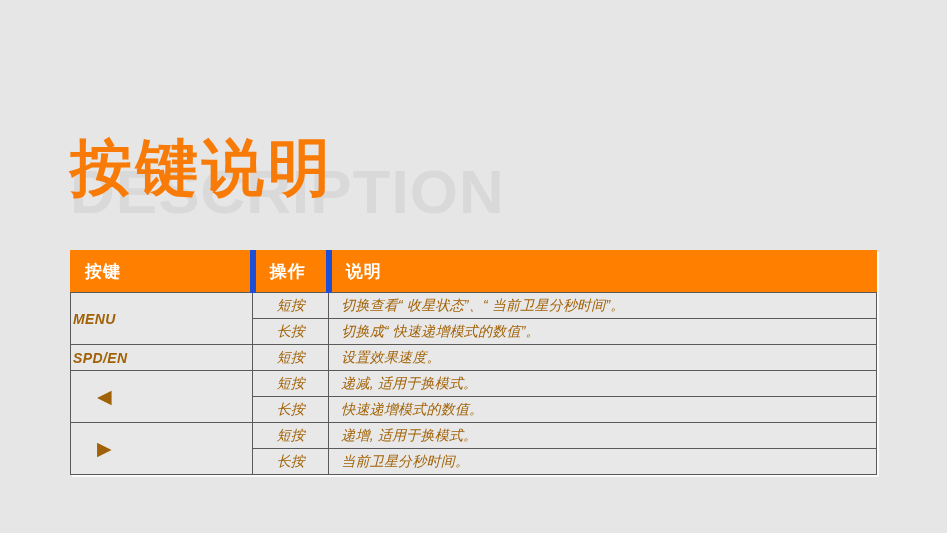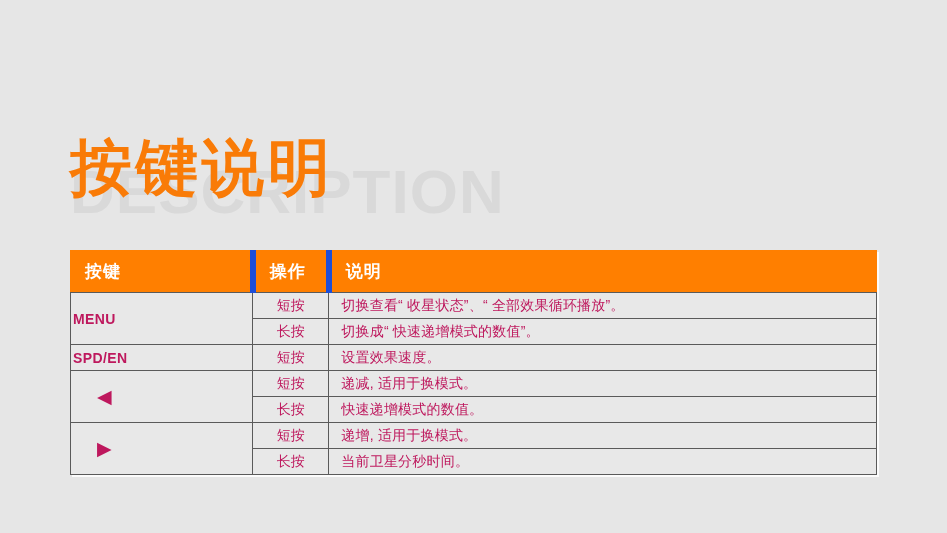--- a/index.html
+++ b/index.html
@@ -83,22 +83,23 @@
   }
   .col-key   { width: 182px; }
   .col-op    { width: 76px;  }
   .col-desc  { width: 547px; }
 
   .th-pad { padding-left: 14px; }
 
   .key-table tbody td {
     height: 25px;
     font-size: 14px;
-    color: #be185d;
+    color: #a16207;
     background: #e8e8e8;
+    font-style: italic;
   }
   td.cell-key {
     font-weight: bold;
     font-size: 14.5px;
     padding-left: 2px;
     letter-spacing: 0.4px;
   }
   td.cell-key.arrow {
     font-size: 19px;
     padding-left: 26px;
@@ -140,21 +141,21 @@
       </th>
       <th class="col-sep">
         <span class="th-pad">说明</span>
       </th>
     </tr>
   </thead>
   <tbody id="table-body">
       <tr>
         <td class="cell-key" rowspan="2">MENU</td>
         <td class="cell-op">短按</td>
-        <td class="cell-desc">切换查看“ 收星状态”、“ 全部效果循环播放”。</td>
+        <td class="cell-desc">切换查看“ 收星状态”、“ 当前卫星分秒时间”。</td>
       </tr>
       <tr>
         <td class="cell-op">长按</td>
         <td class="cell-desc">切换成“ 快速递增模式的数值”。</td>
       </tr>
       <tr>
         <td class="cell-key" rowspan="1">SPD/EN</td>
         <td class="cell-op">短按</td>
         <td class="cell-desc">设置效果速度。</td>
       </tr>

